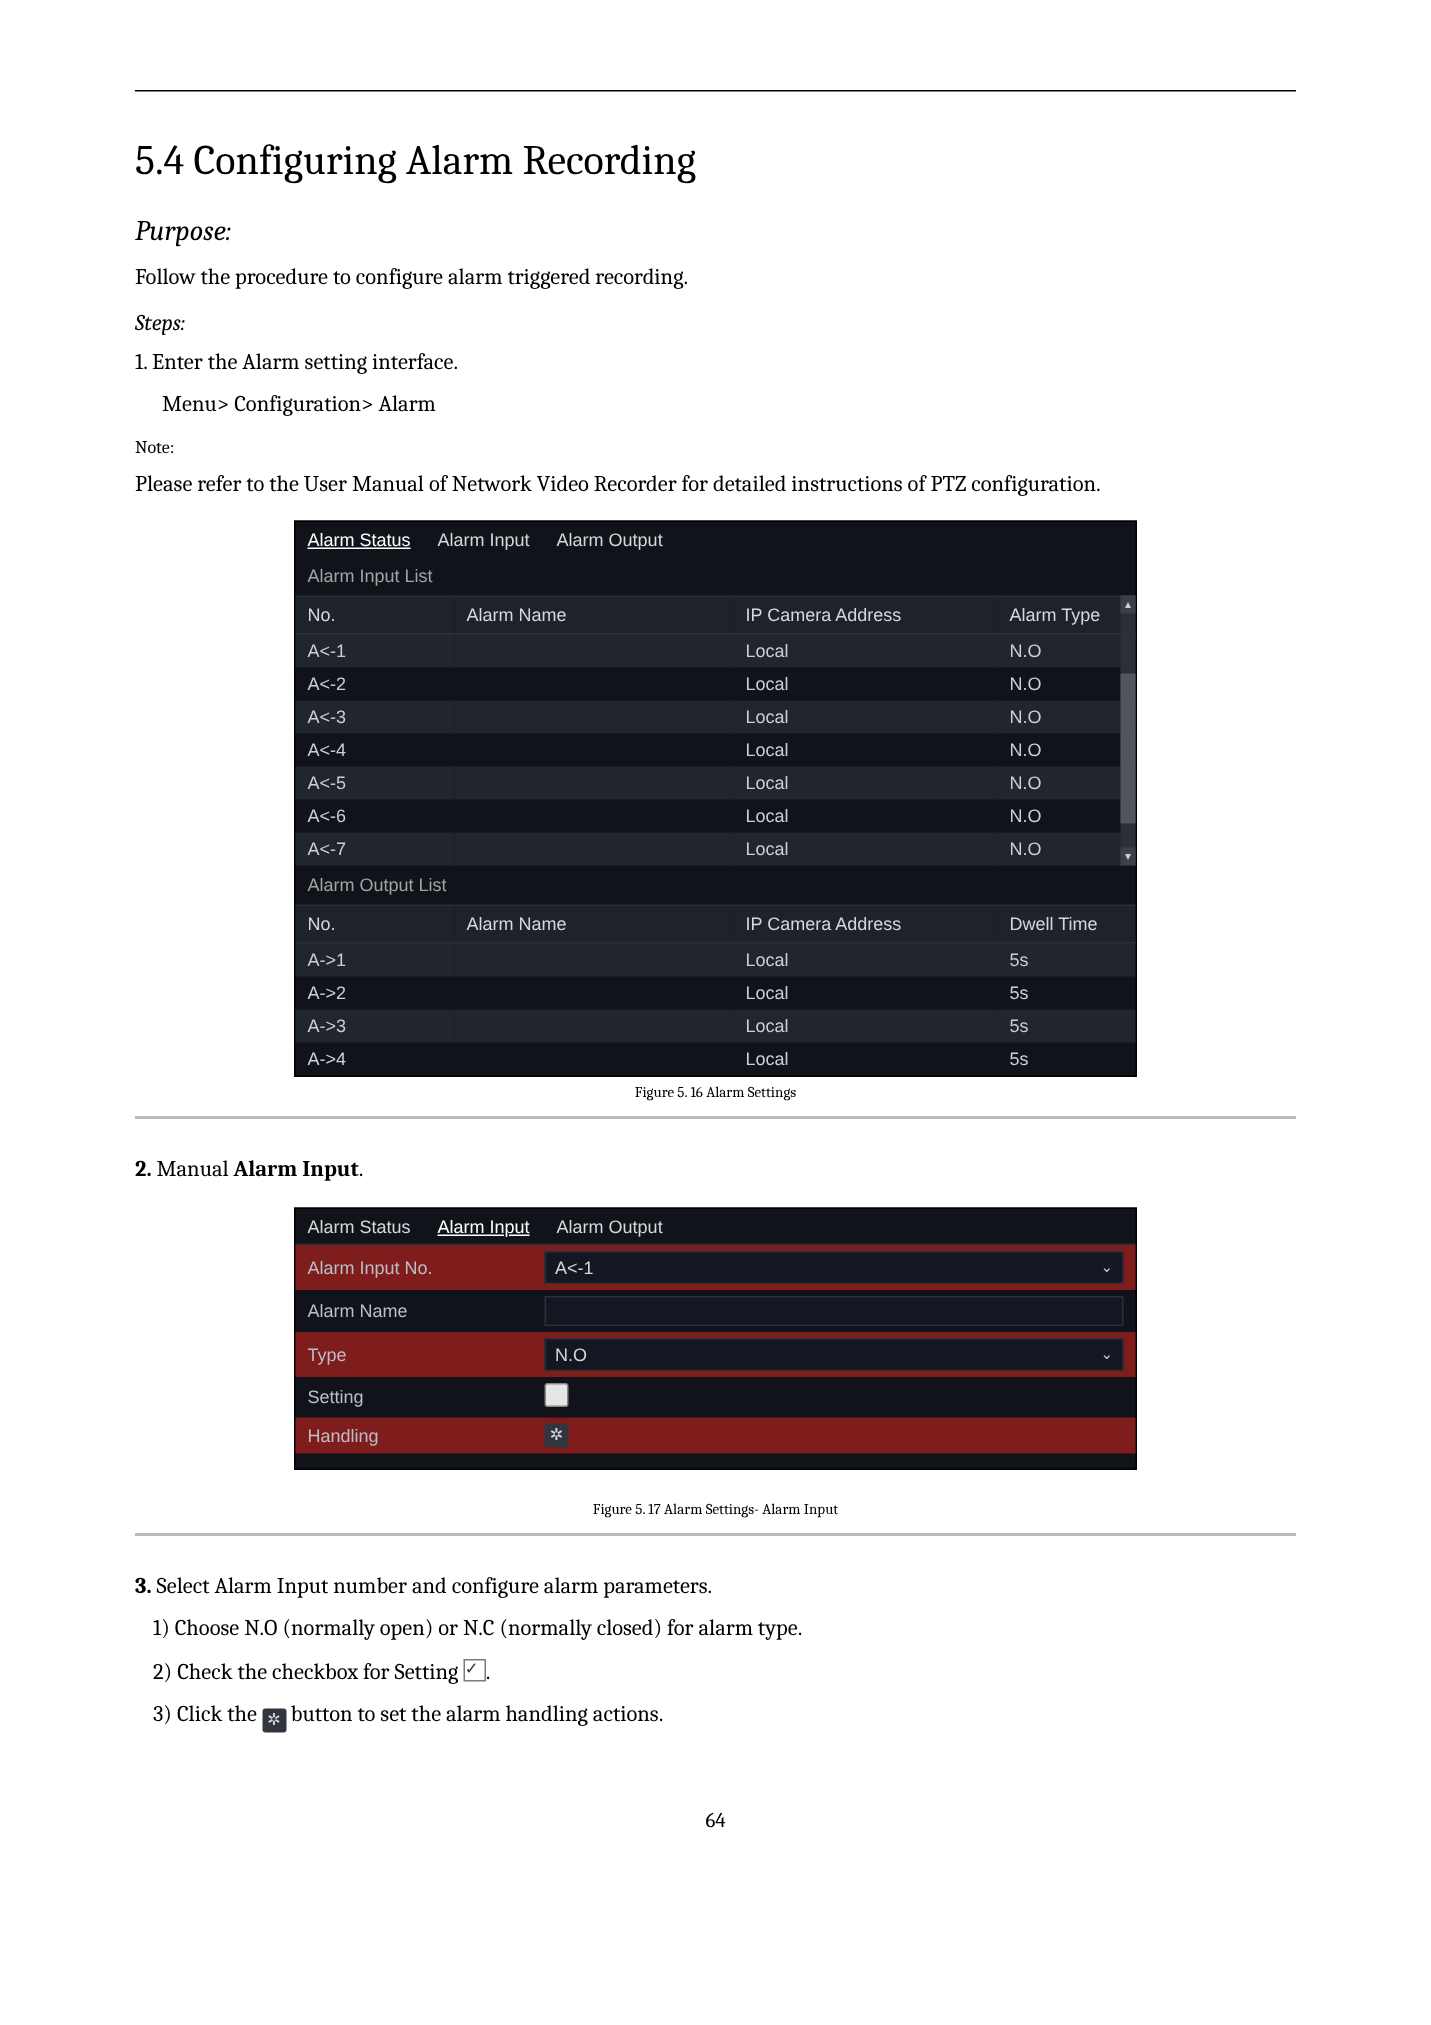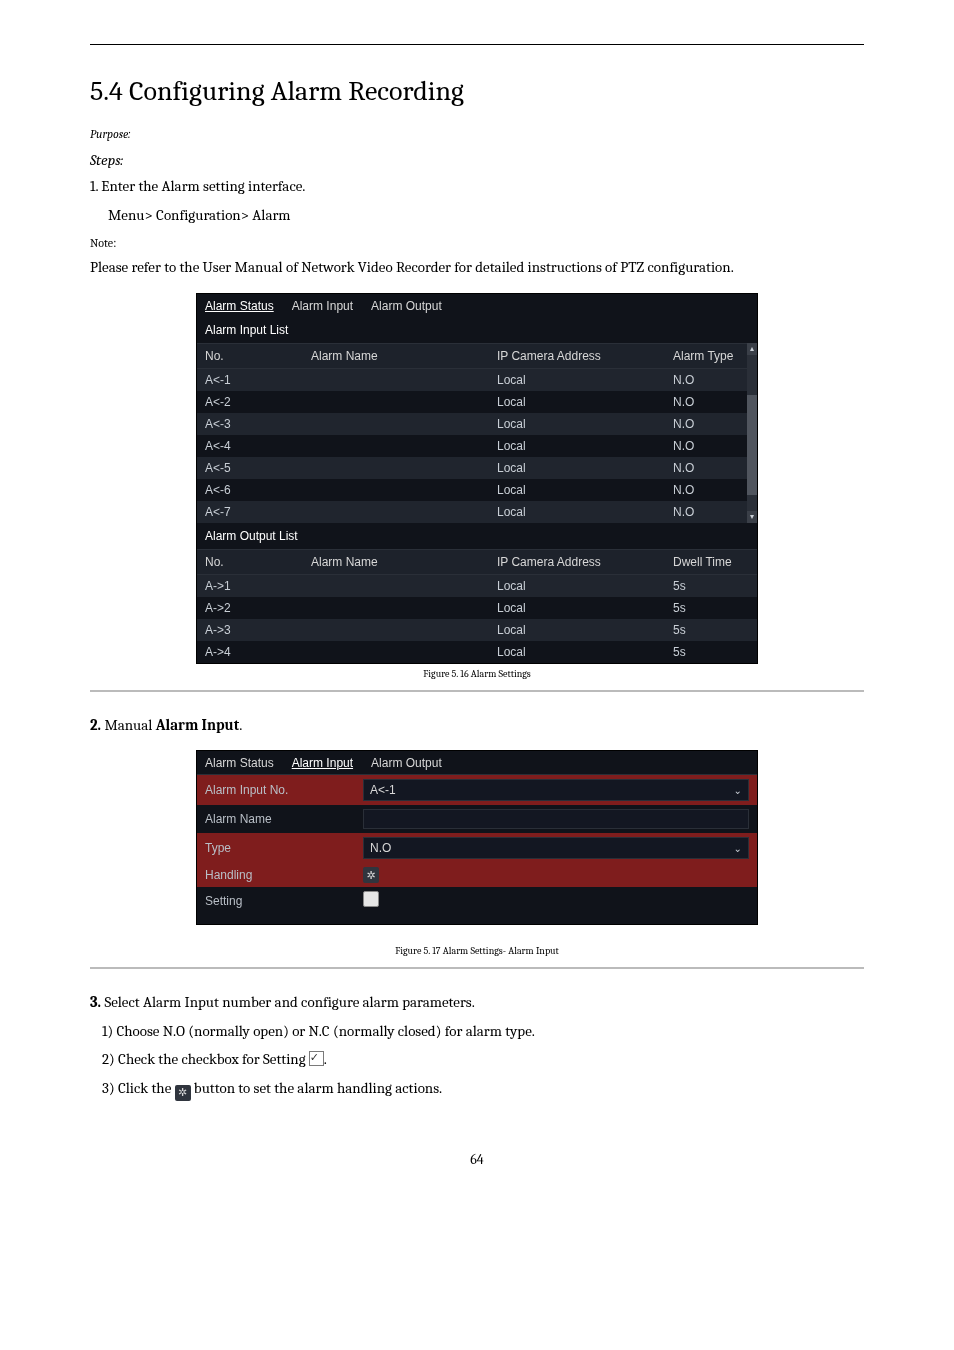--- a/index.html
+++ b/index.html
@@ -4,35 +4,35 @@
 <style>
   body {
     margin: 0;
     padding: 0;
     background: #fff;
     font-family: Cambria, Georgia, 'Times New Roman', serif;
     color: #000;
     width: 954px;
   }
   .page {
-    padding: 44px 90px 40px 90px;
+    padding: 60px 90px 40px 90px;
   }
   .header-rule {
     border: none;
     border-top: 1px solid #000;
     margin: 0 0 30px 0;
   }
   .section-title {
     font-size: 28px;
     font-weight: normal;
     margin: 10px 0 20px 0;
   }
   .purpose-label {
     font-style: italic;
-    font-size: 12px;
+    font-size: 19px;
     margin: 8px 0;
   }
   .body-text {
     font-size: 15px;
     line-height: 1.5;
     margin: 6px 0;
   }
   .steps-label {
     font-style: italic;
     font-size: 15px;
@@ -60,21 +60,21 @@
   }
   .tab {
     cursor: pointer;
   }
   .tab.active {
     text-decoration: underline;
     color: #fff;
   }
   .list-title {
     padding: 6px 8px;
-    color: #ffffff;
+    color: #a3a3a3;
   }
   .tbl {
     width: 100%;
     border-collapse: collapse;
   }
   .tbl th {
     text-align: left;
     font-weight: normal;
     color: #d7d7d7;
     padding: 5px 8px;
@@ -204,20 +204,21 @@
 </style>
 </head>
 <body>
 
 <div class="page">
   <hr class="header-rule">
 
   <h2 class="section-title">5.4 Configuring Alarm Recording</h2>
 
   <div class="purpose-label">Purpose:</div>
+  <div class="body-text">Follow the procedure to configure alarm triggered recording.</div>
 
   <div class="steps-label">Steps:</div>
   <div class="body-text">
     <span>1. Enter the Alarm setting interface.</span>
   </div>
   <div class="body-text" style="margin-left:18px">Menu&gt; Configuration&gt; Alarm</div>
 
   <div class="note-label">Note:</div>
   <div class="body-text">Please refer to the User Manual of Network Video Recorder for detailed instructions of PTZ configuration.</div>
 
@@ -352,28 +353,28 @@
       <div class="form-label">Alarm Name</div>
       <div class="text-input"></div>
     </div>
     <div class="form-row zebra">
       <div class="form-label">Type</div>
       <div class="select-box">
         <span>N.O</span>
         <span class="chev">⌄</span>
       </div>
     </div>
+    <div class="form-row">
+      <div class="form-label">Setting</div>
+      <div class="form-value"><span class="checkbox"></span></div>
+    </div>
     <div class="form-row zebra">
       <div class="form-label">Handling</div>
       <div class="form-value"><span class="gear-btn">✲</span></div>
     </div>
-    <div class="form-row">
-      <div class="form-label">Setting</div>
-      <div class="form-value"><span class="checkbox"></span></div>
-    </div>
     <div style="height:10px"></div>
   </div>
   <div style="height:14px"></div>
   <div class="caption">Figure 5. 17 Alarm Settings- Alarm Input</div>
   <hr class="fig-rule">
 
   <div class="body-text">
     <span style="font-weight:bold">3.</span>
     <span> Select Alarm Input number and configure alarm parameters.</span>
   </div>

